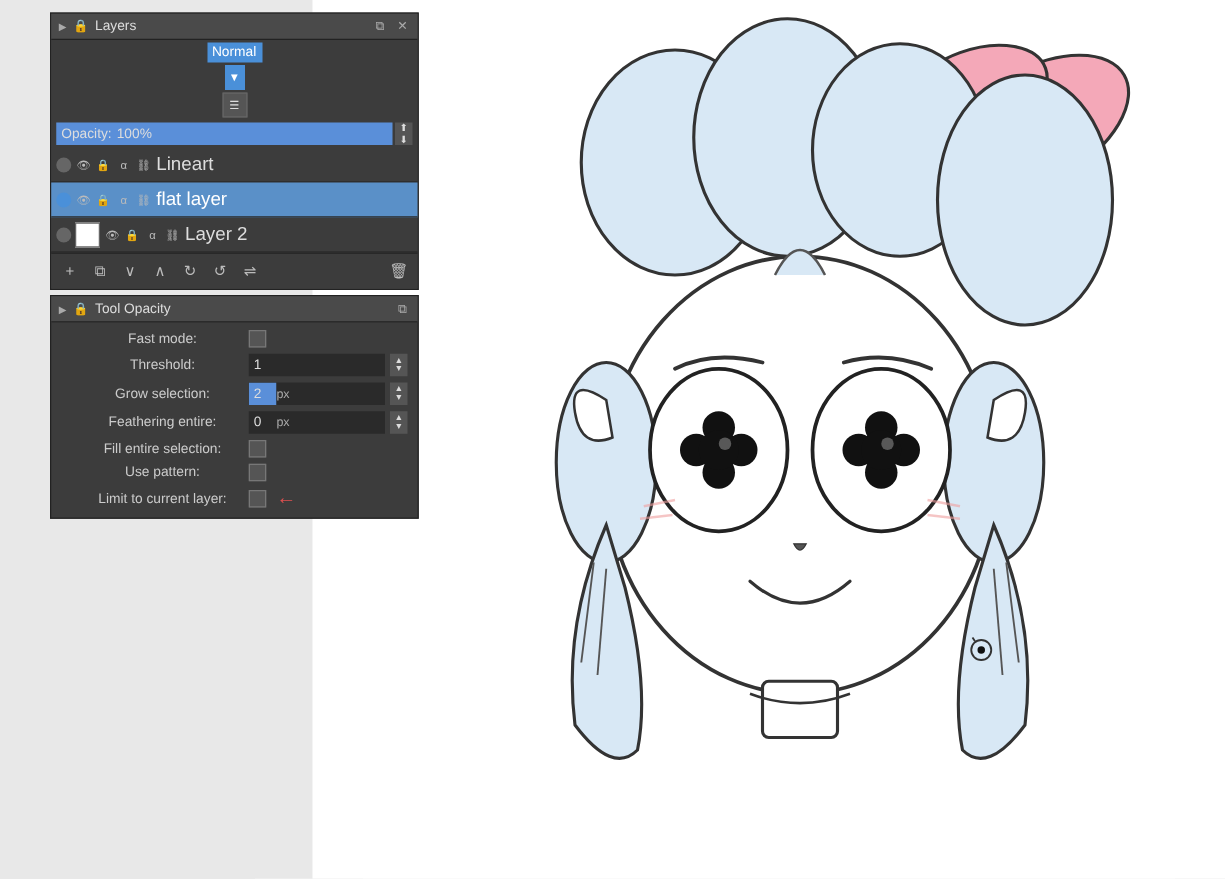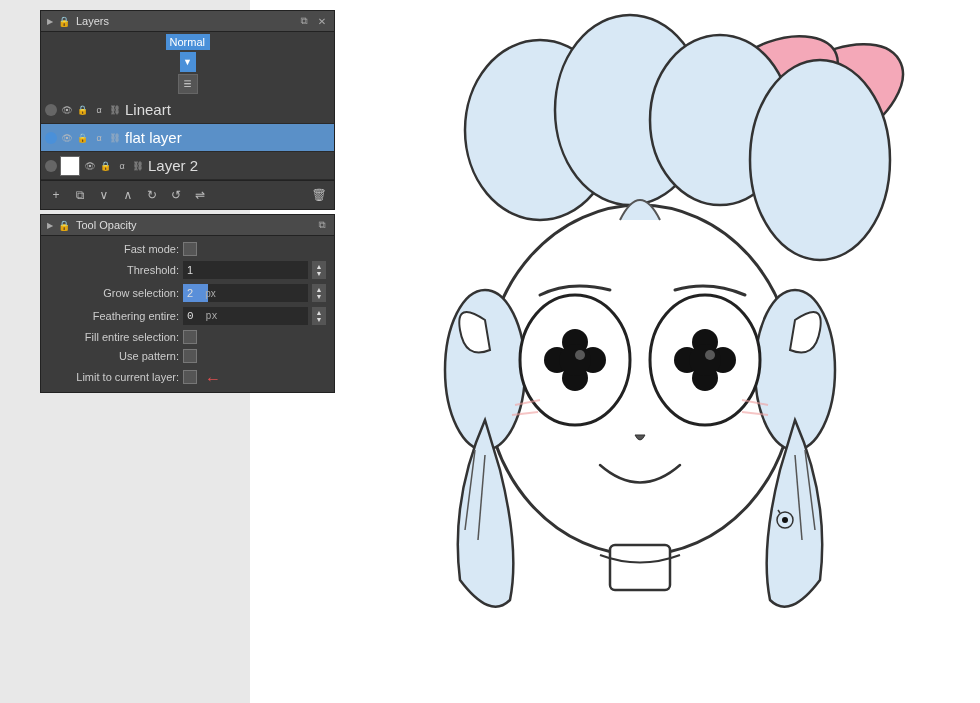--- a/index.html
+++ b/index.html
@@ -273,21 +273,22 @@
     .option-row {
       display: flex;
       align-items: center;
       gap: 4px;
     }
 
     .option-label {
       width: 130px;
       color: #ccc;
       font-size: 11px;
-      text-align: right;
+      text-align: center;
+      margin-left: 16px;
     }
 
     .option-checkbox {
       width: 14px;
       height: 14px;
       background: #555;
       border: 1px solid #777;
       cursor: pointer;
       display: flex;
       align-items: center;
@@ -439,20 +440,27 @@
     </div>
 
     <div class="layers-mode-row">
       <select class="mode-select">
         <option>Normal</option>
       </select>
       <button class="mode-dropdown-btn">▼</button>
       <button class="layers-menu-btn">☰</button>
     </div>
 
+    <div class="opacity-row">
+      <div class="opacity-bar-container">
+        <span class="opacity-label">Opacity:</span>
+        <span class="opacity-label" style="margin-left:4px;">100%</span>
+      </div>
+      <button class="opacity-scroll">⬆<br>⬇</button>
+    </div>
 
     <div class="layers-list">
 
       <div class="layer-item">
         <div class="layer-visibility" style="background:#666;"></div>
         <div class="layer-icons">
           <div class="layer-icon-small">👁</div>
           <div class="layer-icon-small">🔒</div>
           <div class="layer-icon-small">α</div>
           <div class="layer-icon-small">⛓</div>
@@ -526,21 +534,21 @@
           <span style="padding:0 4px; color:#ddd; font-size:11px; position:relative; z-index:1;">
             <span>2</span><span class="option-unit">px</span>
           </span>
         </div>
         <div class="option-scroll" style="display:flex; flex-direction:column; width:14px; height:18px; background:#555; border:none; align-items:center; justify-content:center; cursor:pointer; font-size:7px; color:#ddd;">▲<br>▼</div>
       </div>
 
       <div class="option-row">
         <span class="option-label">Feathering entire:</span>
         <div class="option-value-bar" style="flex:1; height:18px; background:#2a2a2a; display:flex; align-items:center; position:relative;">
-          <span style="padding:0 4px; color:#ddd; font-size:11px; position:relative; z-index:1;font-family:Liberation Mono, monospace;">
+          <span style="padding:0 4px; color:#ddd; font-size:11px; position:relative; z-index:1;">
             <span>0</span><span class="option-unit">px</span>
           </span>
         </div>
         <div class="option-scroll" style="display:flex; flex-direction:column; width:14px; height:18px; background:#555; border:none; align-items:center; justify-content:center; cursor:pointer; font-size:7px; color:#ddd;">▲<br>▼</div>
       </div>
 
       <div class="option-row">
         <span class="option-label">Fill entire selection:</span>
         <div class="option-checkbox"></div>
       </div>

